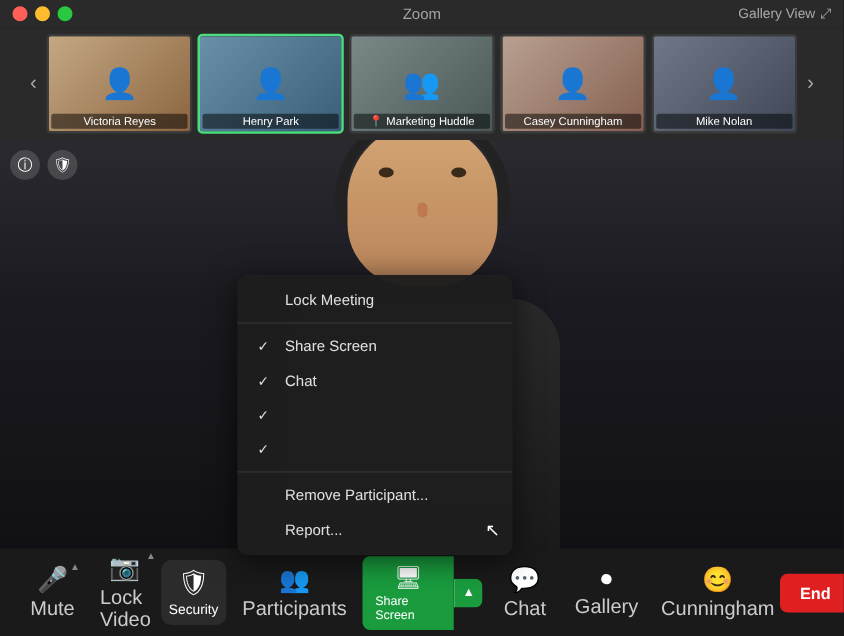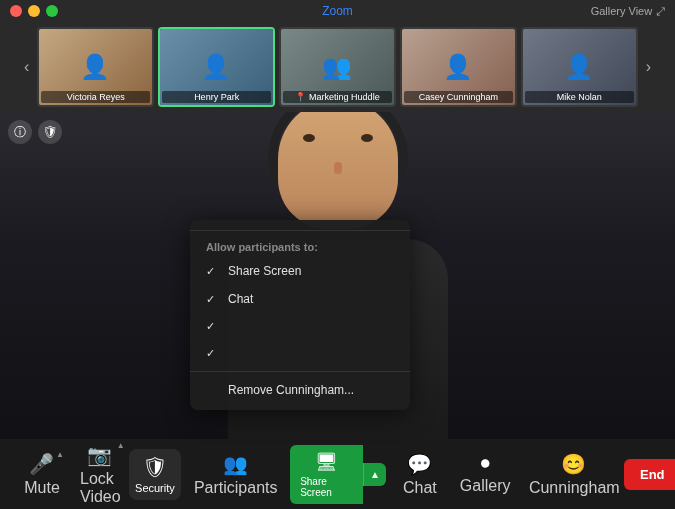--- a/index.html
+++ b/index.html
@@ -34,21 +34,21 @@
     .dot {
       width: 12px;
       height: 12px;
       border-radius: 50%;
     }
     .dot-red { background: #ff5f57; }
     .dot-yellow { background: #febc2e; }
     .dot-green { background: #28c840; }
     .titlebar-title {
       font-size: 12px;
-      color: #3b82f6;
+      color: #a3a3a3;
     }
     .gallery-view-btn {
       position: absolute;
       right: 10px;
       font-size: 11px;
       color: #aaa;
       display: flex;
       align-items: center;
       gap: 4px;
       cursor: pointer;
@@ -488,42 +488,48 @@
     </div>
   </div>
 
   <div class="video-overlay-icons">
     <div class="overlay-icon">ⓘ</div>
     <div class="overlay-icon">🛡</div>
   </div>
 </div>
 
 <div class="context-menu">
+  <div class="menu-item">
+    <span class="menu-no-check"></span>
+    <span>Lock Meeting</span>
+  </div>
   <div class="menu-divider"></div>
-  <div class="menu-section-header">
-    <span>Allow participants to:</span>
-  </div>
   <div class="menu-item">
     <span class="menu-check">✓</span>
     <span>Share Screen</span>
   </div>
   <div class="menu-item">
     <span class="menu-check">✓</span>
     <span>Chat</span>
   </div>
   <div class="menu-item">
     <span class="menu-check">✓</span>
   </div>
   <div class="menu-item">
     <span class="menu-check">✓</span>
   </div>
   <div class="menu-divider"></div>
   <div class="menu-item">
     <span class="menu-no-check"></span>
-    <span>Remove Cunningham...</span>
+    <span>Remove Participant...</span>
+  </div>
+  <div class="menu-item" style="position:relative;">
+    <span class="menu-no-check"></span>
+    <span>Report...</span>
+    <span class="cursor-indicator">↖</span>
   </div>
 </div>
 
 <div class="toolbar">
 
   <div class="toolbar-left">
     <div class="btn-wrapper">
       <div class="toolbar-btn">
         <span class="btn-icon">🎤</span>
         <span class="btn-label">Mute</span>

